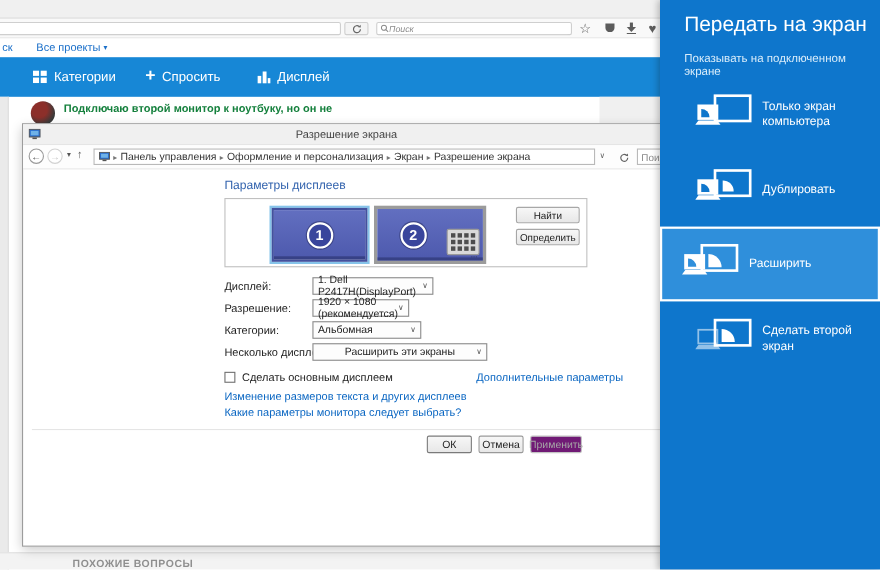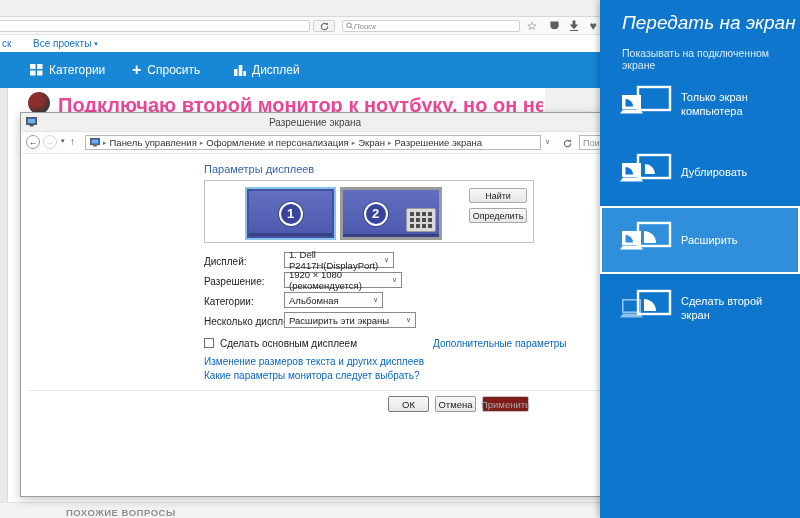--- a/index.html
+++ b/index.html
@@ -28,21 +28,21 @@
   .site-search { position:absolute; left:208px; top:61px; width:347px; height:20px; background:#fff; border-radius:2px; display:flex; align-items:center; padding:0 6px; }
   .site-search input { border:0; outline:0; flex:1; font-size:10.5px; color:#444; }
   .site-search input::placeholder { color:#9aa4ad; }
   .bar-divider { position:absolute; left:566px; top:57px; width:1px; height:26px; background:rgba(255,255,255,.45); }
   .toolbar-avatar { position:absolute; left:572px; top:56px; width:27px; height:27px; border-radius:50%; background:#fff; overflow:hidden; cursor:pointer; }
   .toolbar-avatar i { position:absolute; left:5px; top:7px; width:17px; height:14px; border-radius:50% 50% 40% 40%; background:#4a3526; }
 
   
   .left-margin { position:absolute; left:0; top:88px; width:8px; height:430px; background:#eaeaea; border-right:1px solid #dcdcdc; }
   .q-avatar { position:absolute; left:28px; top:92px; width:22px; height:22px; border-radius:50%; background:radial-gradient(circle at 35% 35%, #8c2f2a 0 35%, #3a3a3a 70%, #222 100%); }
-  .q-title { position:absolute; left:58px; top:94px; width:485px; font-size:20px; font-weight:bold; color:#ec4899; white-space:nowrap; overflow:hidden; }
+  .q-title { position:absolute; left:58px; top:94px; width:485px; font-size:10px; font-weight:bold; color:#15803d; white-space:nowrap; overflow:hidden; }
   .bg-block { position:absolute; left:545px; top:88px; width:58px; height:24px; background:#f0f0f0; }
   .footer { position:absolute; left:0; top:502px; width:800px; height:16px; background:#f3f3f3; border-top:1px solid #e2e2e2; }
   .footer span { position:absolute; left:66px; top:4px; font-size:9.5px; font-weight:bold; color:#8f8f8f; letter-spacing:.5px; }
 
   
   .dialog { position:absolute; left:20px; top:112px; width:590px; height:385px; background:#fff; border:1px solid #9c9c9c; box-shadow:0 3px 10px rgba(0,0,0,.22); z-index:5; }
   .dlg-titlebar { position:absolute; left:0; top:0; width:100%; height:19px; background:#f0f0f0; border-bottom:1px solid #e4e4e4; }
   .dlg-title { position:absolute; left:0; width:100%; top:4px; text-align:center; font-size:10px; color:#444; }
   .dlg-titlebar svg { position:absolute; left:5px; top:4px; }
   .dlg-nav { position:absolute; left:0; top:19px; width:100%; height:22px; background:#fdfdfd; border-bottom:1px solid #e8e8e8; }
@@ -76,28 +76,28 @@
   .form-label { position:absolute; left:183px; font-size:10px; color:#222; }
   .dd { position:absolute; left:263px; height:16px; background:#fdfdfd; border:1px solid #8a8a8a; font-size:9.5px; color:#222; display:flex; align-items:center; padding:0 4px; cursor:pointer; }
   .dd .chev { position:absolute; right:4px; font-size:7px; color:#555; }
   .cb { position:absolute; left:183px; top:225px; width:10px; height:10px; border:1px solid #707070; background:#fff; cursor:pointer; }
   .cb-label { position:absolute; left:199px; top:225px; font-size:10px; color:#222; }
   .dlg-link { position:absolute; font-size:10px; color:#0a66c2; cursor:pointer; }
   .dlg-hr { position:absolute; left:8px; top:277px; width:574px; height:1px; background:#e5e5e5; }
   .dlg-btn { position:absolute; top:283px; height:16px; background:linear-gradient(#f7f7f7,#e7e7e7); border:1px solid #999; border-radius:2px; font-size:9.5px; color:#222; display:flex; align-items:center; justify-content:center; cursor:pointer; }
   .btn-ok { left:367px; width:41px; border-color:#7a7a7a; }
   .btn-cancel { left:414px; width:41px; }
-  .btn-apply { left:461px; width:47px; background:#7f1d1d; color:#a6a6a6; border-color:#c4c4c4; cursor:default; }
+  .btn-apply { left:461px; width:47px; background:#701a75; color:#a6a6a6; border-color:#c4c4c4; cursor:default; }
 
   
   .panel { position:absolute; left:600px; top:0; width:200px; height:518px; background:#0e76cc; z-index:10; box-shadow:-2px 0 6px rgba(0,0,0,.25); }
-  .panel-title { position:absolute; left:22px; top:12px; font-size:19px; font-weight:300; color:#fff;font-style:italic; }
+  .panel-title { position:absolute; left:22px; top:12px; font-size:19px; font-weight:300; color:#fff; }
   .panel-subtitle { position:absolute; left:22px; top:47px; font-size:10.5px; color:#d8ecfa; }
   .panel-opts { position:absolute; left:0; top:70px; width:200px; }
-  .opt { height:68px; display:flex; align-items:center; gap:9px; padding-left:20px; cursor:pointer; color:#fff; }
+  .opt { height:68px; display:flex; align-items:center; gap:9px; padding-left:32px; cursor:pointer; color:#fff; }
   .opt-label { font-size:11px; line-height:1.3; width:104px; }
   .opt.selected { background:#2f8fdb; border:2px solid #fff; padding-left:18px; }
   .laptop-wedge { fill:#0e76cc; }
   .opt.selected .laptop-wedge { fill:#2f8fdb; }
   .dim { opacity:.55; }
 </style>
 </head>
 <body>
 
 <div class="screen">
@@ -259,31 +259,31 @@
       <div class="side-btn btn-detect">Найти</div>
       <div class="side-btn btn-identify">Определить</div>
     </div>
 
     <span class="form-label" style="top:143px;">Дисплей:</span>
     <div class="dd" style="top:139px; width:110px;">
       <span>1. Dell P2417H(DisplayPort)</span>
       <span class="chev">∨</span>
     </div>
     <span class="form-label" style="top:163px;">Разрешение:</span>
-    <div class="dd" style="top:159px; width:118px;">
+    <div class="dd" style="top:159px; width:88px;">
       <span>1920 × 1080 (рекомендуется)</span>
       <span class="chev">∨</span>
     </div>
     <span class="form-label" style="top:183px;">Категории:</span>
     <div class="dd" style="top:179px; width:99px;">
       <span>Альбомная</span>
       <span class="chev">∨</span>
     </div>
     <span class="form-label" style="top:203px;">Несколько дисплеев:</span>
-    <div class="dd" style="top:199px; width:132px;">
+    <div class="dd" style="top:199px; width:159px;justify-content:center;">
       <span>Расширить эти экраны</span>
       <span class="chev">∨</span>
     </div>
 
     <span class="cb"></span>
     <span class="cb-label">Сделать основным дисплеем</span>
     <span class="dlg-link" style="left:412px; top:225px;">Дополнительные параметры</span>
     <span class="dlg-link" style="left:183px; top:243px;">Изменение размеров текста и других дисплеев</span>
     <span class="dlg-link" style="left:183px; top:257px;">Какие параметры монитора следует выбрать?</span>
 

